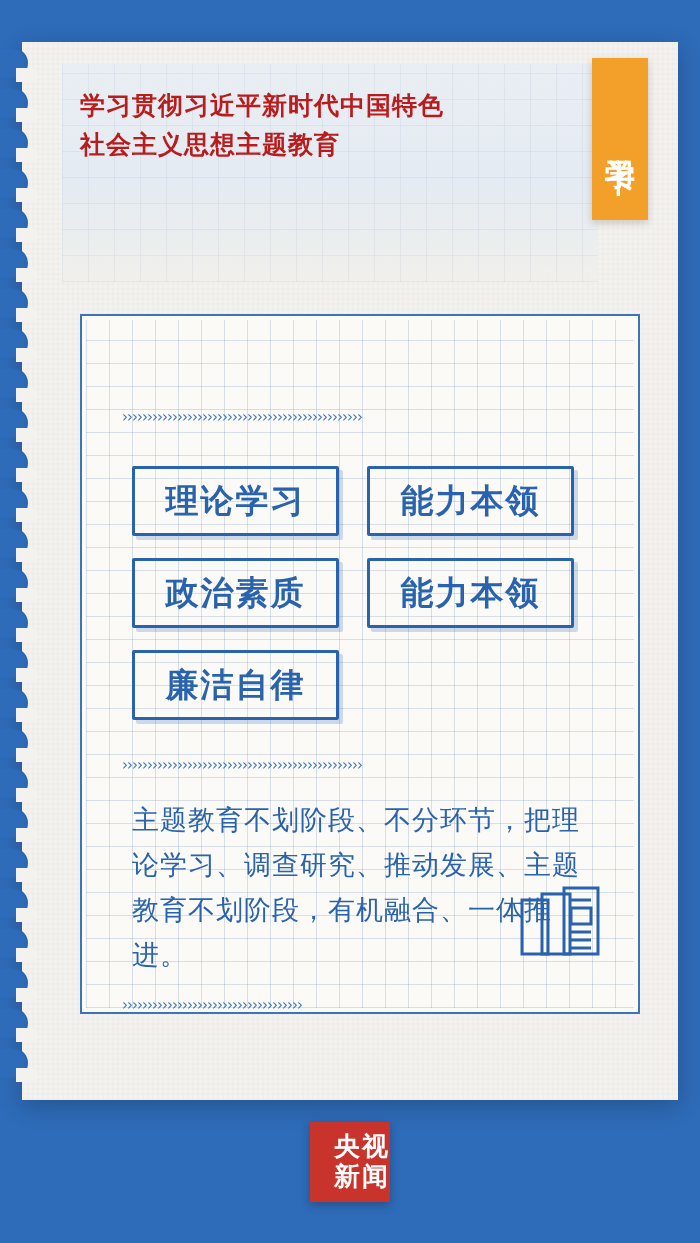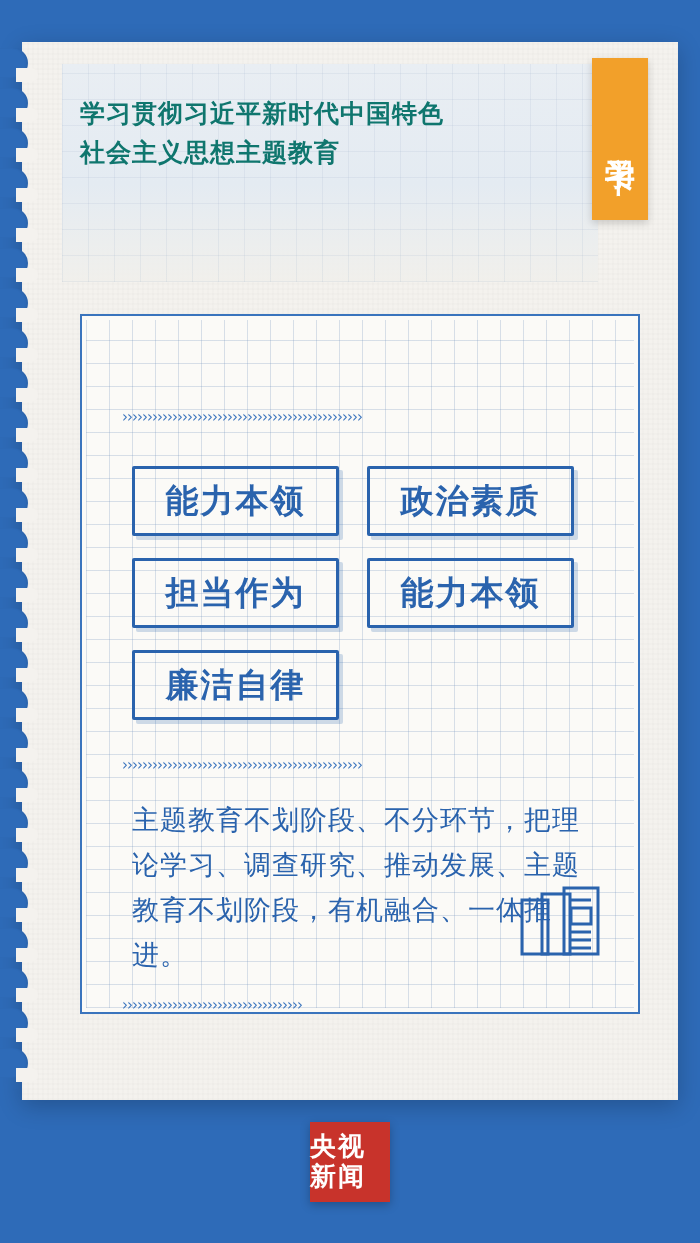--- a/index.html
+++ b/index.html
@@ -77,23 +77,23 @@
     content: "";
     position: absolute;
     inset: 0;
     background:
       repeating-linear-gradient(90deg, rgba(110,140,175,0.10) 0 1px, rgba(0,0,0,0) 1px 26px),
       repeating-linear-gradient(0deg, rgba(110,140,175,0.10) 0 1px, rgba(0,0,0,0) 1px 26px);
   }
   .kicker {
     position: absolute;
     left: 58px;
-    top: 52px;
+    top: 44px;
     width: 500px;
-    color: #0f766e;
+    color: #b91c1c;
     font-family: "Liberation Serif", serif;
     font-size: 25px;
     line-height: 39px;
     letter-spacing: 1px;
     font-weight: 700;
     z-index: 3;
   }
   .kicker div { white-space: nowrap; }
   .headline {
     position: absolute;
@@ -236,21 +236,21 @@
   
   .logo {
     position: absolute;
     left: 310px;
     top: 1122px;
     width: 80px;
     height: 80px;
     background: #c8332b;
     display: flex;
     flex-direction: column;
-    align-items: flex-start;
+    align-items: flex-end;
     justify-content: center;
     box-shadow: 0 3px 9px rgba(0,0,0,0.25);
   }
   .logo span {
     color: #ffffff;
     font-family: "Liberation Serif", serif;
     font-weight: 700;
     font-size: 26px;
     line-height: 30px;
     letter-spacing: 2px;
@@ -268,27 +268,27 @@
     <div>社会主义思想主题教育</div>
   </div>
 
 
   <div class="panel">
 
     <div class="chevrons chev-top">››››››››››››››››››››››››››››››››››››››››››››››››</div>
 
     <div class="boxes">
       <div class="kbox">
+        <span>理论学习</span>
+      </div>
+      <div class="kbox">
         <span>能力本领</span>
       </div>
       <div class="kbox">
         <span>政治素质</span>
-      </div>
-      <div class="kbox">
-        <span>担当作为</span>
       </div>
       <div class="kbox">
         <span>能力本领</span>
       </div>
       <div class="kbox">
         <span>廉洁自律</span>
       </div>
     </div>
 
     <div class="chevrons chev-mid">››››››››››››››››››››››››››››››››››››››››››››››››</div>

